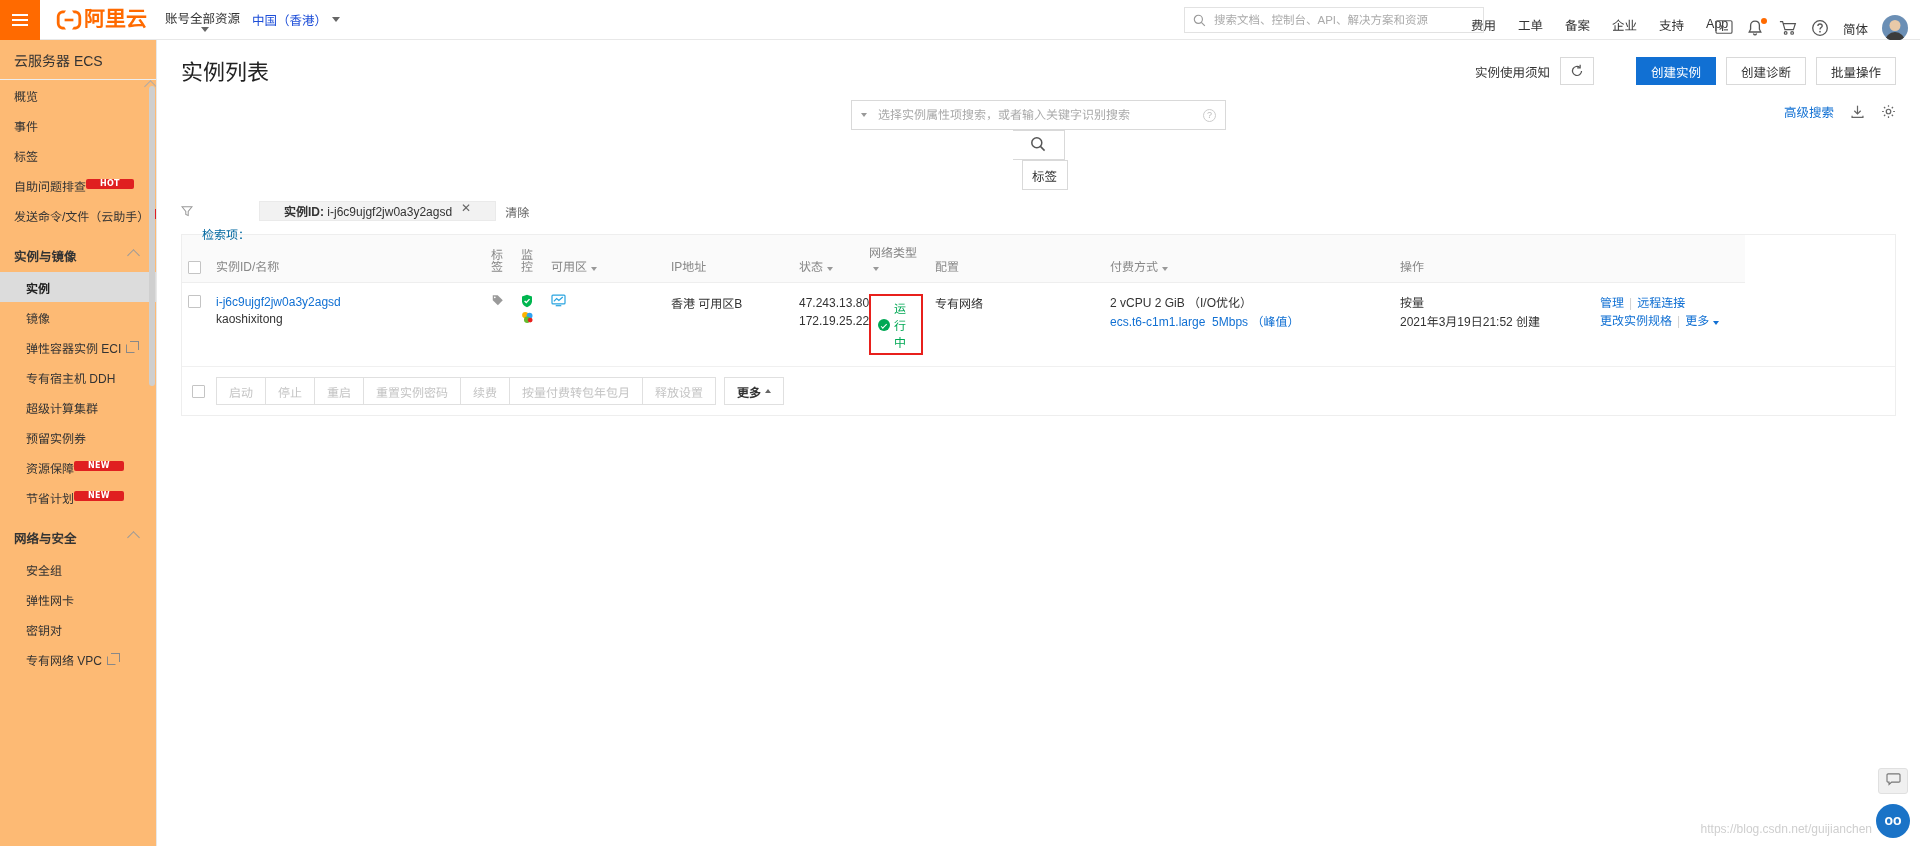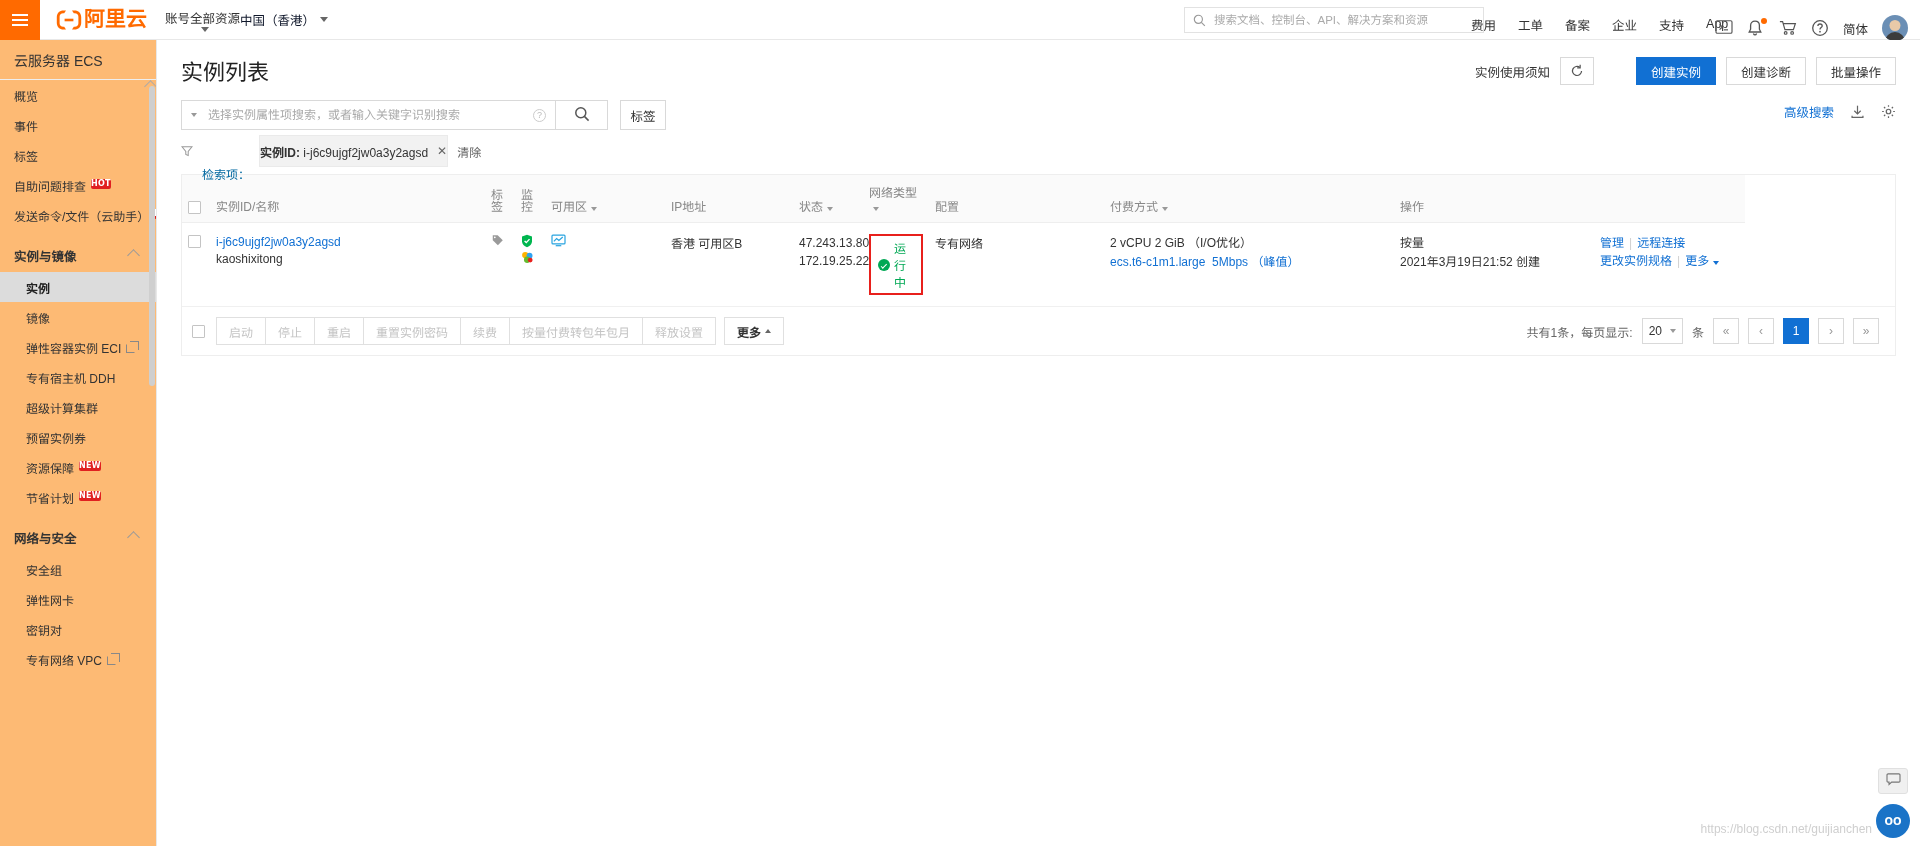--- a/index.html
+++ b/index.html
@@ -25,21 +25,21 @@
     width: 40px; height: 40px; background: #ff6a00;
     display: flex; align-items: center; justify-content: center;
     flex-direction: column; gap: 3px; cursor: pointer;
   }
   .hamburger i { display: block; width: 16px; height: 2px; background: #fff; }
   .logo-wrap { display: flex; align-items: center; margin-left: 16px; cursor: pointer; }
   .logo-mark { width: 26px; height: 22px; position: relative; margin-right: 2px; }
   .logo-text { font-size: 21px; color: #ff6a00; font-weight: 700; letter-spacing: 0px;
                font-family: "DejaVu Sans", sans-serif; line-height: 1; }
   .res-sel { margin-left: 18px; font-size: 12.5px; color: #333; display: flex; align-items: center; cursor: pointer; flex-direction: column; }
-  .region-sel { font-size: 12.5px; color: #0f172a; display: flex; align-items: center; cursor: pointer; }
+  .region-sel { margin-left: 12px; font-size: 12.5px; color: #1d4ed8; display: flex; align-items: center; cursor: pointer; }
   .caret-d {
     display: inline-block; margin-left: 5px;
     border-left: 4px solid transparent; border-right: 4px solid transparent;
     border-top: 5px solid #666;
   }
   .caret-sm {
     display: inline-block; margin-left: 4px;
     border-left: 3.5px solid transparent; border-right: 3.5px solid transparent;
     border-top: 4.5px solid #999;
   }
@@ -99,22 +99,22 @@
   .side-group {
     height: 34px; display: flex; align-items: center; justify-content: space-between;
     padding: 0 14px 0 14px; font-size: 12.5px; color: #333; cursor: pointer; font-weight: 600;
   }
   .side-spacer { height: 8px; }
   .chev-up {
     width: 9px; height: 9px; border-left: 1.4px solid #999; border-top: 1.4px solid #999;
     transform: rotate(45deg); margin-right: 4px;
   }
   .badge-hot, .badge-new {
-    display: inline-block; margin-left: 5px; background: #e02020; color: #fff;
-    font-size: 8px; line-height: 10px; padding: 0 0; border-radius: 2px;
+    display: inline-block; background: #e02020; color: #fff;
+    font-size: 8px; line-height: 10px; padding: 0 14px; border-radius: 2px;
     font-family: "DejaVu Sans", sans-serif; font-weight: 700; letter-spacing: .3px;
     vertical-align: middle; position: relative; top: -1px;
   }
   .ext-link {
     display: inline-block; width: 9px; height: 9px; margin-left: 5px;
     border: 1.2px solid #888; border-top-color: transparent; border-right-color: transparent;
     position: relative; top: 1px;
   }
   .ext-link::after {
     content: ""; position: absolute; left: 3px; top: -4px; width: 8px; height: 8px;
@@ -150,21 +150,21 @@
   .btn {
     height: 28px; padding: 0 14px; border: 1px solid #d9d9d9; background: #fff;
     font-size: 12.5px; color: #333; cursor: pointer; display: inline-flex;
     align-items: center; justify-content: center; font-family: "Liberation Sans", sans-serif;
   }
   .btn.primary { background: #1170d3; border-color: #1170d3; color: #fff; margin-left: 32px; }
   .btn.icon-only { width: 34px; padding: 0; }
   .refresh-ico { width: 14px; height: 14px; }
 
   
-  .search-row { display: flex; align-items: center; gap: 0; margin-bottom: 10px; }
+  .search-row { display: flex; align-items: center; gap: 0; margin-bottom: 10px; flex-direction: column; }
   .search-box {
     width: 375px; height: 30px; border: 1px solid #d9d9d9; background: #fff;
     display: flex; align-items: center; padding: 0 9px;
   }
   .search-box .caret-sm { margin-left: 0; margin-right: 9px; }
   .search-box input {
     flex: 1; border: 0; outline: 0; font-size: 12px; color: #555;
     font-family: "Liberation Sans", sans-serif; background: transparent;
   }
   .search-box input::placeholder { color: #aaa; }
@@ -184,21 +184,21 @@
   }
   .adv-right { position: absolute; right: 24px; top: 62px; display: flex; align-items: center; gap: 16px; }
   .adv-link { color: #1170d3; font-size: 12.5px; cursor: pointer; }
   .sq-ico { width: 15px; height: 15px; cursor: pointer; color: #666; }
 
   
   .filter-row { display: flex; align-items: center; gap: 9px; margin-bottom: 12px; height: 22px; }
   .funnel { width: 12px; height: 12px; }
   .filter-label { font-size: 12px; color: #0369a1; margin-top: 44px; }
   .chip {
-    display: inline-flex; align-items: center; gap: 9px; height: 32px; padding: 0 0;
+    display: inline-flex; align-items: flex-start; gap: 9px; height: 20px; padding: 0 24px;
     background: #f2f2f2; border: 1px solid #eaeaea; font-size: 12px; color: #333; cursor: default;
   }
   .chip b { font-weight: 700; }
   .chip .x { color: #666; cursor: pointer; font-size: 12px; line-height: 1; }
   .clear-link { font-size: 12px; color: #666; cursor: pointer; }
 
   
   .table-wrap { margin: 0 24px; border: 1px solid #eee; border-bottom: none; }
   table.grid { width: 100%; border-collapse: collapse; table-layout: fixed; }
   table.grid thead th {
@@ -660,33 +660,20 @@
     <button class="tb-btn">重启</button>
     <button class="tb-btn">重置实例密码</button>
     <button class="tb-btn">续费</button>
     <button class="tb-btn">按量付费转包年包月</button>
     <button class="tb-btn">释放设置</button>
     <button class="tb-btn enabled">
       <span>更多</span>
         <span class="caret-up"></span>
     </button>
 
-    <div class="footer-right">
-      <span class="total-text">共有1条，每页显示:</span>
-      <span class="page-size">
-        <span>20</span>
-        <span class="caret-sm" style="margin-left:0"></span>
-      </span>
-      <span class="total-text">条</span>
-      <span class="pg">«</span>
-      <span class="pg">‹</span>
-      <span class="pg active">1</span>
-      <span class="pg">›</span>
-      <span class="pg">»</span>
-    </div>
   </div>
 
   <div class="float-chat">
     <span>
       <svg width="15" height="13" viewBox="0 0 16 14" aria-hidden="true">
         <path d="M1 2.2 A1.2 1.2 0 0 1 2.2 1 H13.8 A1.2 1.2 0 0 1 15 2.2 V8.6 A1.2 1.2 0 0 1 13.8 9.8 H6 L3.2 12.4 V9.8 H2.2 A1.2 1.2 0 0 1 1 8.6 Z" fill="none" stroke="#777" stroke-width="1.2"></path>
       </svg>
     </span>
   </div>
 

